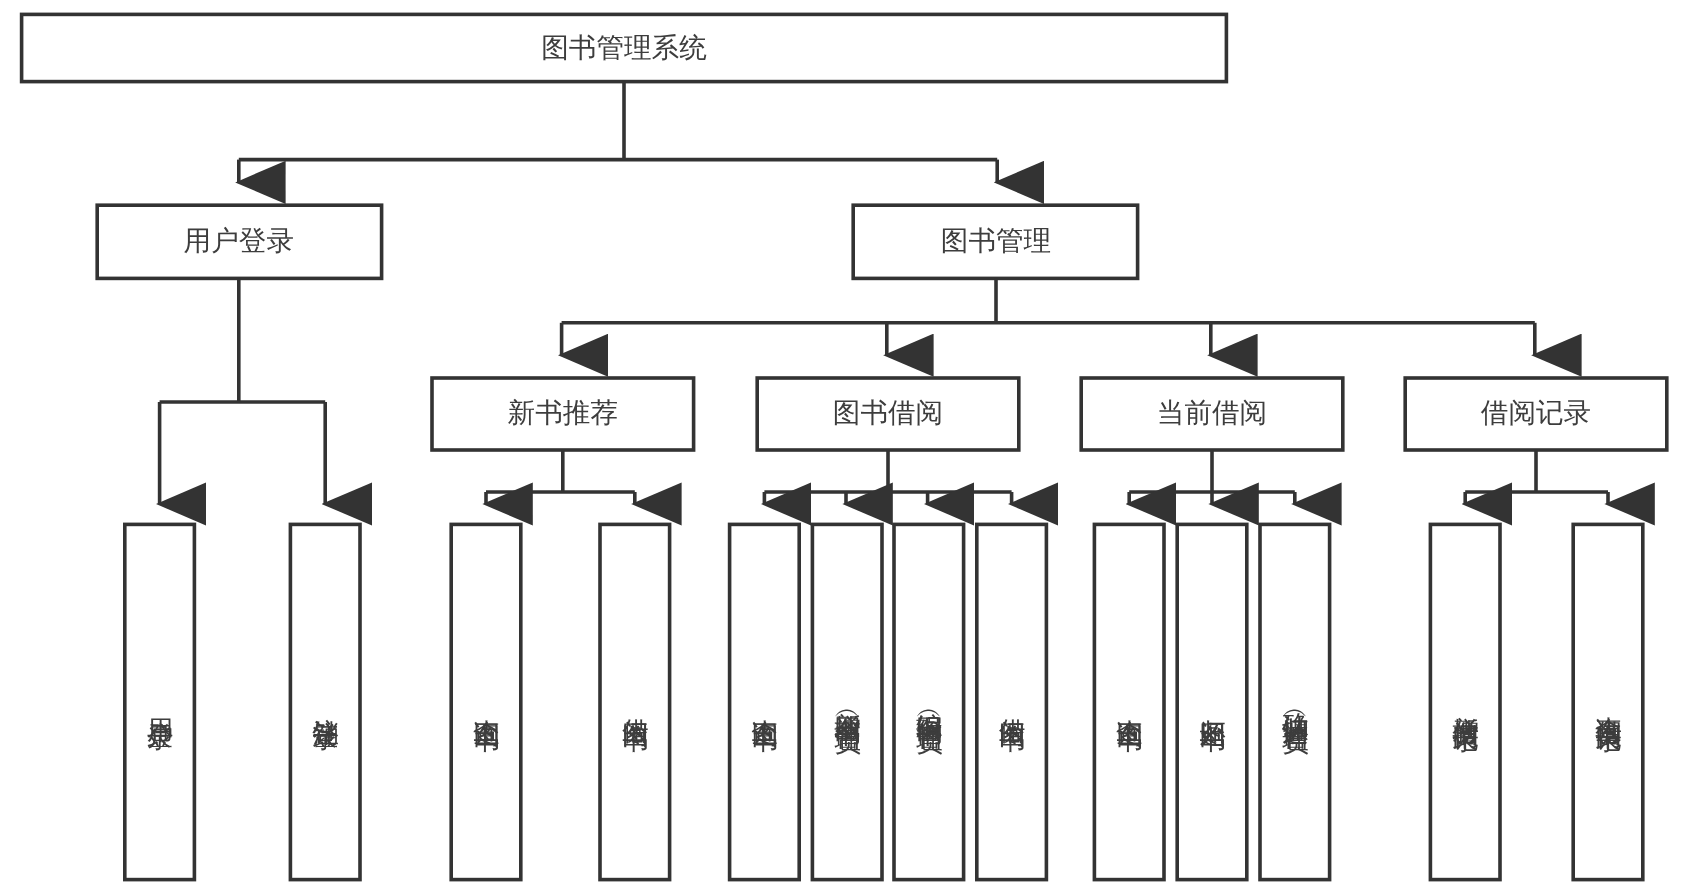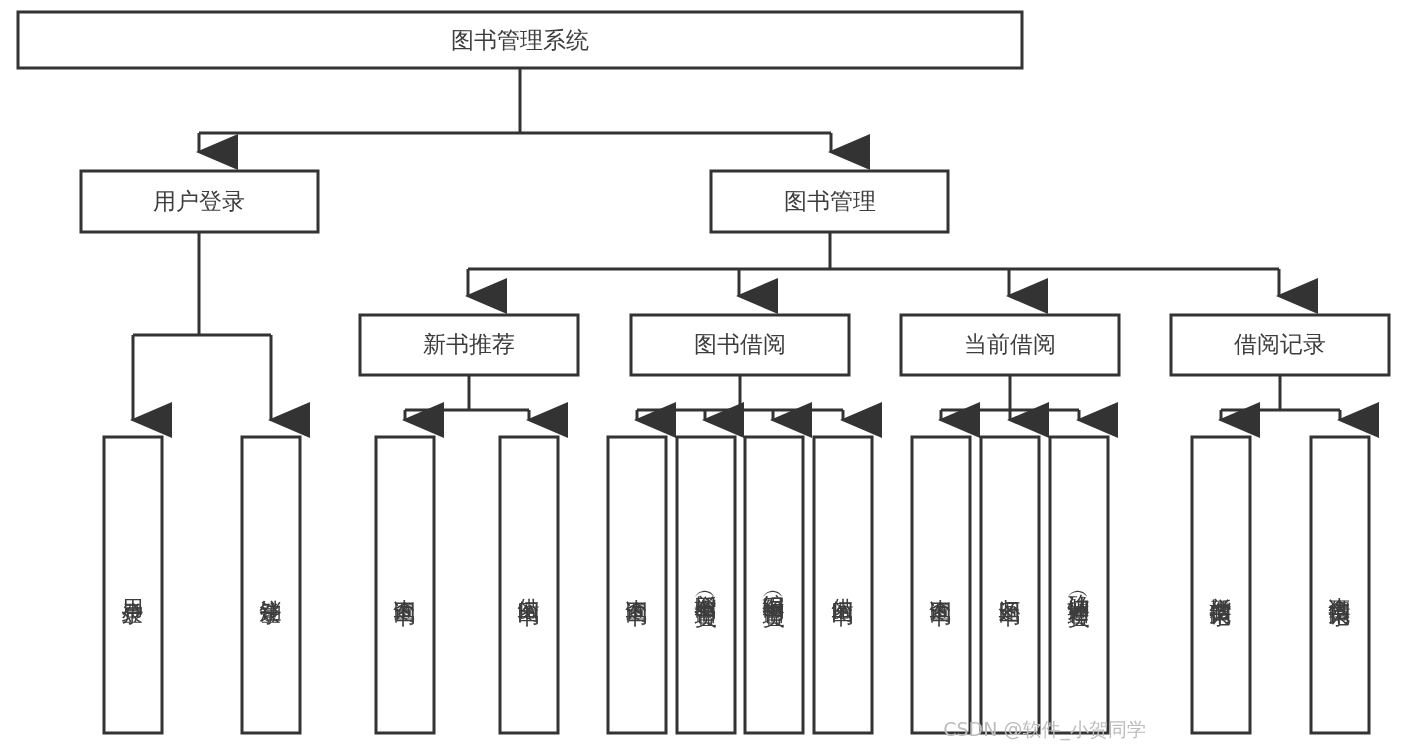--- a/index.html
+++ b/index.html
@@ -194,15 +194,14 @@
       <rect class="node-box" x="1192" y="437" width="58" height="296"></rect>
       <text class="leaf-label" x="1221" y="585">新增借阅记录</text>
     </g>
     <g>
       <rect class="node-box" x="1311" y="437" width="58" height="296"></rect>
       <text class="leaf-label" x="1340" y="585">查询借阅记录</text>
     </g>
 
   </svg>
 
-  <div class="watermark">CSDN @软件_小贺同学</div>
 
 </div>
 
 </body></html>

